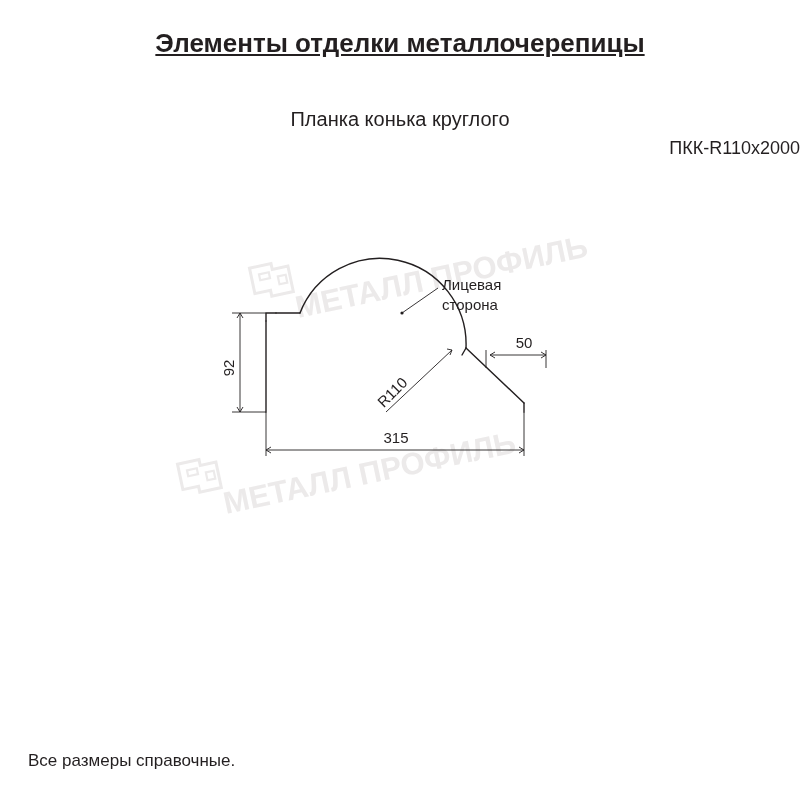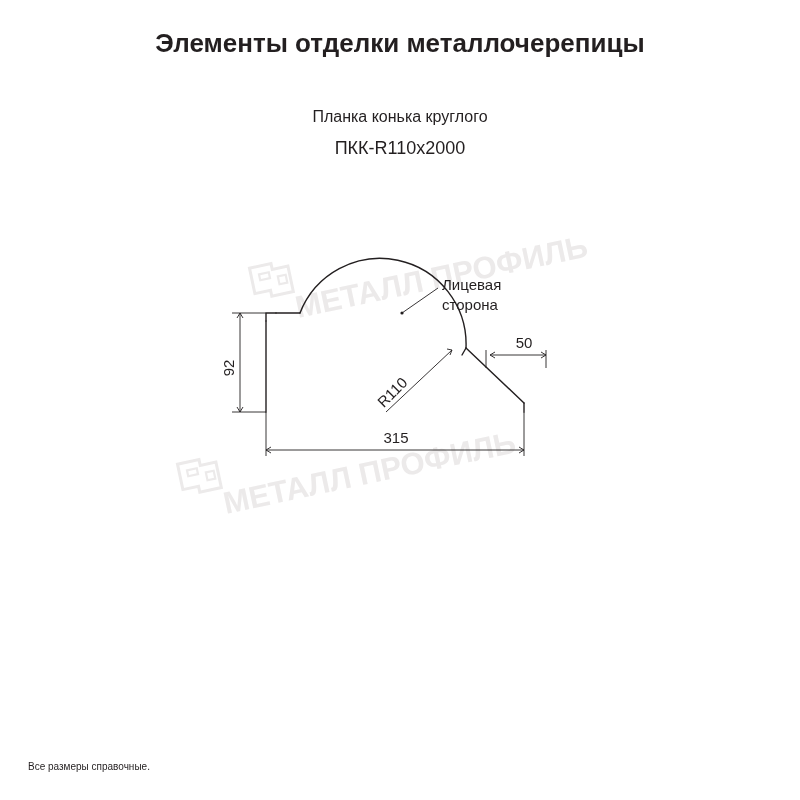--- a/index.html
+++ b/index.html
@@ -22,49 +22,50 @@
   }
   .title {
     position: absolute;
     top: 28px;
     left: 0;
     width: 800px;
     text-align: center;
     font-size: 26px;
     font-weight: bold;
     letter-spacing: 0px;
+    text-decoration: underline;
   }
   .subtitle {
     position: absolute;
     top: 108px;
     left: 0;
     width: 800px;
     text-align: center;
-    font-size: 16px;
+    font-size: 20px;
   }
   .subtitle-2 {
     position: absolute;
     top: 138px;
     left: 0;
     width: 800px;
-    text-align: center;
+    text-align: right;
     font-size: 18px;
   }
   .drawing {
     position: absolute;
     top: 200px;
     left: 0;
     width: 800px;
     height: 380px;
   }
   .notes {
     position: absolute;
     left: 28px;
     bottom: 26px;
-    font-size: 10px;
+    font-size: 17px;
     line-height: 1.55;
   }
   .notes div {
     white-space: nowrap;
   }
   svg {
     display: block;
   }
   .wm {
     fill: none;

